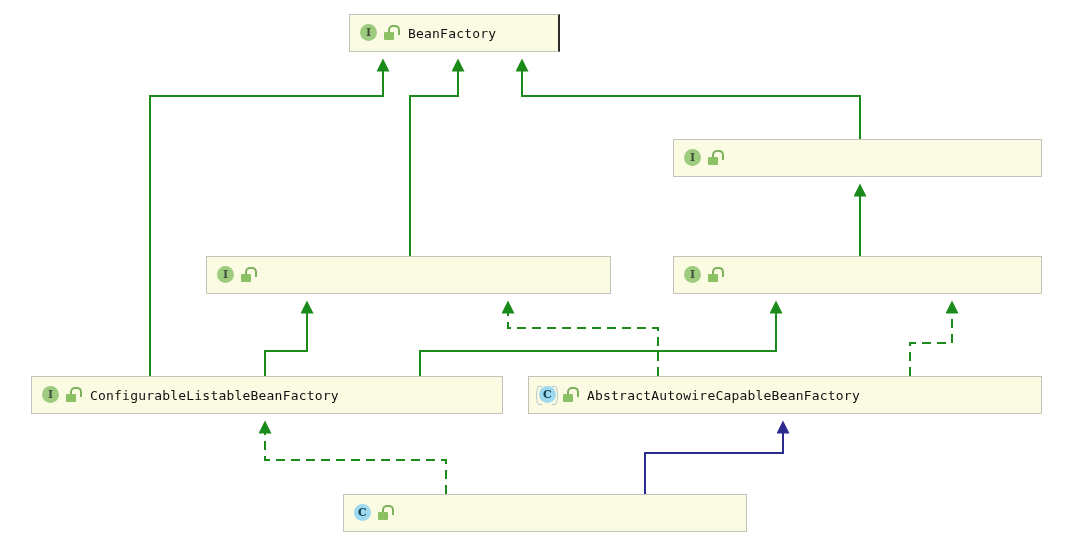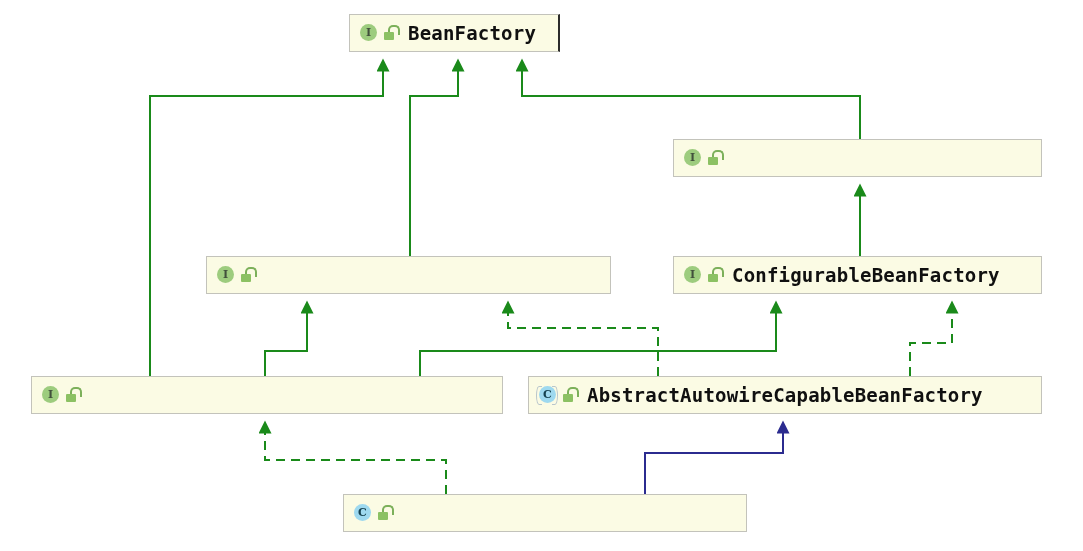--- a/index.html
+++ b/index.html
@@ -36,26 +36,25 @@
     height: 38px;
     padding: 0 9px 0 8px;
     white-space: nowrap;
     z-index: 5;
   }
   .node.selected {
     border-right: 2px solid #2b2b2b;
   }
   .node-label {
     font-family: "DejaVu Sans Mono", "Liberation Mono", monospace;
-    font-size: 19px;
+    font-size: 13px;
     letter-spacing: 0.2px;
     color: #101010;
     line-height: 1;
     padding-left: 10px;
-    font-weight: bold;
   }
   .stereo-icon {
     width: 20px;
     height: 20px;
     flex: 0 0 20px;
     position: relative;
     display: inline-block;
   }
   .stereo-icon .disc {
     position: absolute;
@@ -200,31 +199,31 @@
   </div>
 
   <div class="node" style="left:673px; top:256px; width:369px;">
     <span class="stereo-icon iface">
       <span class="disc">I</span>
     </span>
     <span class="lock-icon">
       <span class="shackle"></span>
         <span class="body"></span>
     </span>
-    <span class="node-label">ConfigurableBeanFactory</span>
   </div>
 
   <div class="node" style="left:31px; top:376px; width:472px;">
     <span class="stereo-icon iface">
       <span class="disc">I</span>
     </span>
     <span class="lock-icon">
       <span class="shackle"></span>
         <span class="body"></span>
     </span>
+    <span class="node-label">ConfigurableListableBeanFactory</span>
   </div>
 
   <div class="node" style="left:528px; top:376px; width:514px;">
     <span class="stereo-icon abs">
       <span class="arc left"></span>
       <span class="disc">C</span>
       <span class="arc right"></span>
     </span>
     <span class="lock-icon">
       <span class="shackle"></span>

